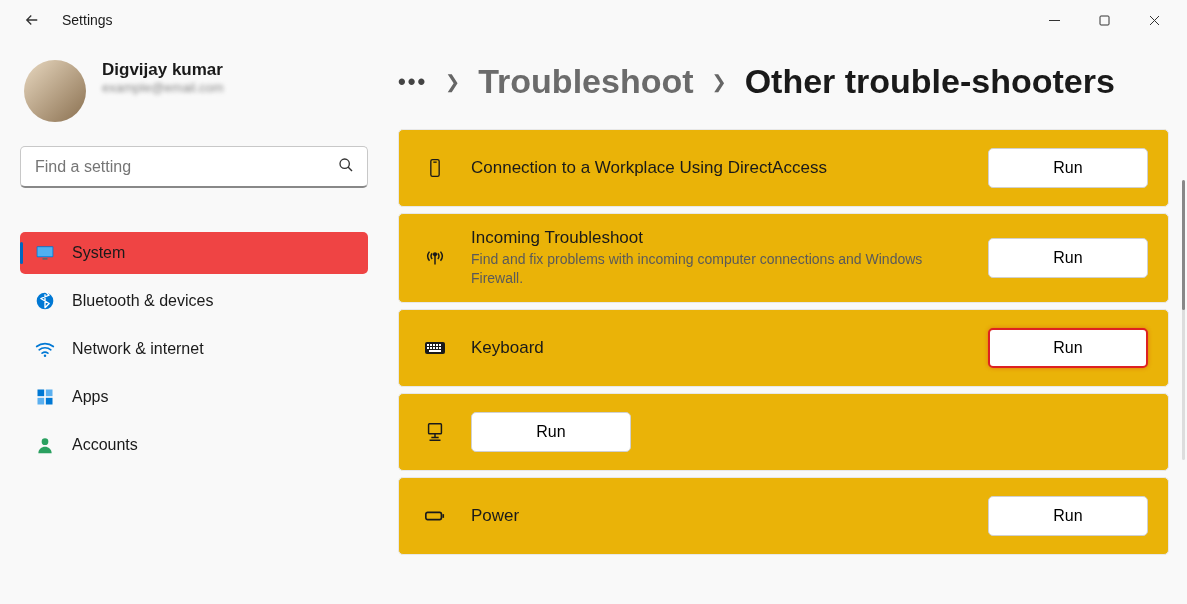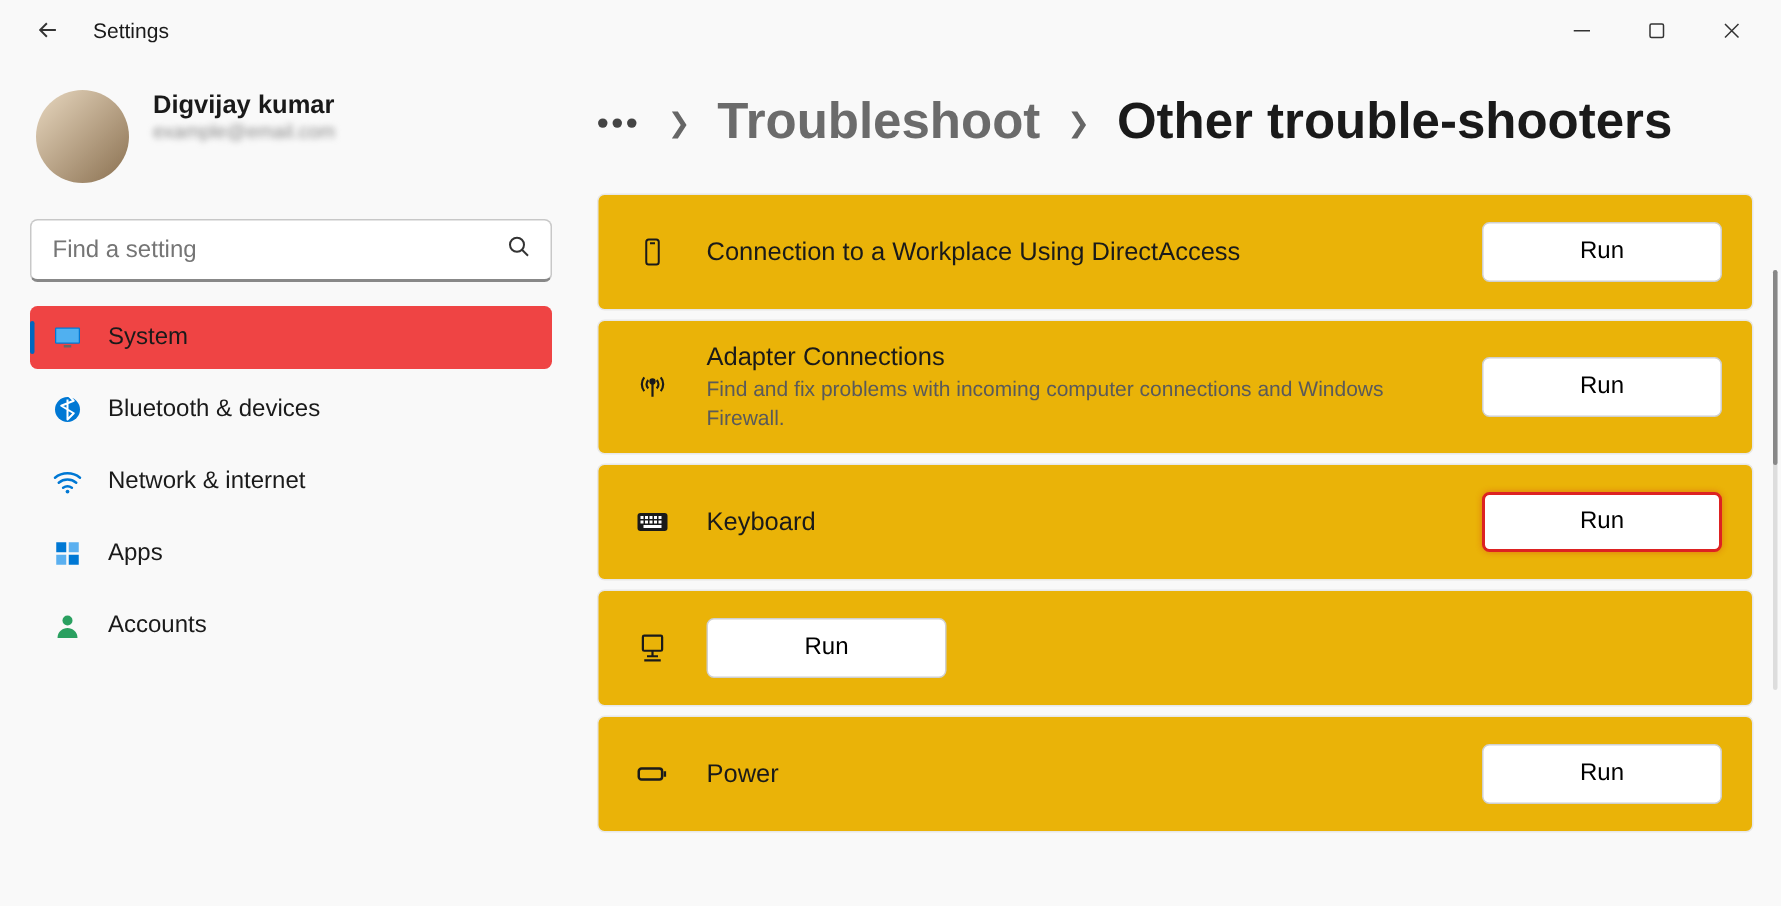--- a/index.html
+++ b/index.html
@@ -12,21 +12,21 @@
   .titlebar-right { display: flex; gap: 8px; }
   .win-btn { width: 42px; height: 30px; display: flex; align-items: center; justify-content: center; cursor: pointer; color: #333; }
   
   .layout { display: flex; height: calc(100% - 40px); }
   .sidebar { width: 380px; padding: 20px 12px 0 20px; display: flex; flex-direction: column; }
   .profile { display: flex; align-items: flex-start; gap: 16px; margin-bottom: 24px; padding-left: 4px; }
   .avatar { width: 62px; height: 62px; border-radius: 50%; background: linear-gradient(135deg,#e8d8c0,#8a7050); }
   .profile-name { font-weight: 600; font-size: 17px; }
   .profile-email { font-size: 13px; color: #888; filter: blur(2px); }
   
-  .search-wrap { position: relative; margin-bottom: 16px; }
+  .search-wrap { position: relative; margin-bottom: 44px; }
   .search { width: 100%; height: 42px; padding: 0 40px 0 14px; font-size: 16px; border: 1px solid #c8c8c8; border-bottom: 2px solid #888; border-radius: 5px; background: #fff; }
   .search-icon { position: absolute; right: 14px; top: 50%; transform: translateY(-50%); color: #333; }
   
   .nav { list-style: none; }
   .nav-item { display: flex; align-items: center; gap: 16px; height: 42px; padding: 0 14px; border-radius: 5px; cursor: pointer; font-size: 16px; margin-bottom: 6px; position: relative; }
   .nav-item.active { background: #ef4444; }
   .nav-item.active::before { content: ""; position: absolute; left: 0; top: 10px; bottom: 10px; width: 3px; background: #0067c0; border-radius: 2px; }
   .nav-icon { width: 22px; height: 22px; display: flex; align-items: center; justify-content: center; }
   
   .main { flex: 1; padding: 22px 18px 0 18px; overflow-y: auto; position: relative; }
@@ -170,21 +170,21 @@
           <button class="run-btn">Run</button>
         </div>
         <div class="card">
           <div class="card-icon">
             <svg width="22" height="22" viewBox="0 0 24 24" fill="none" stroke="currentColor" stroke-width="1.6">
               <path d="M12 8v11M6 5a8 8 0 000 10M18 5a8 8 0 010 10M9 7a4 4 0 000 6M15 7a4 4 0 010 6"></path>
               <circle cx="12" cy="8" r="1.5" fill="currentColor"></circle>
             </svg>
           </div>
           <div class="card-body">
-            <div class="card-title">Adapter Connections</div>
+            <div class="card-title">Incoming Troubleshoot</div>
             <div class="card-desc">Find and fix problems with incoming computer connections and Windows Firewall.</div>
           </div>
           <button class="run-btn">Run</button>
         </div>
         <div class="card">
           <div class="card-icon">
             <svg width="24" height="24" viewBox="0 0 24 24" fill="currentColor">
               <rect x="2" y="6" width="20" height="12" rx="2"></rect>
               <rect x="4" y="8" width="2" height="2" fill="#fff"></rect>
               <rect x="7" y="8" width="2" height="2" fill="#fff"></rect>

